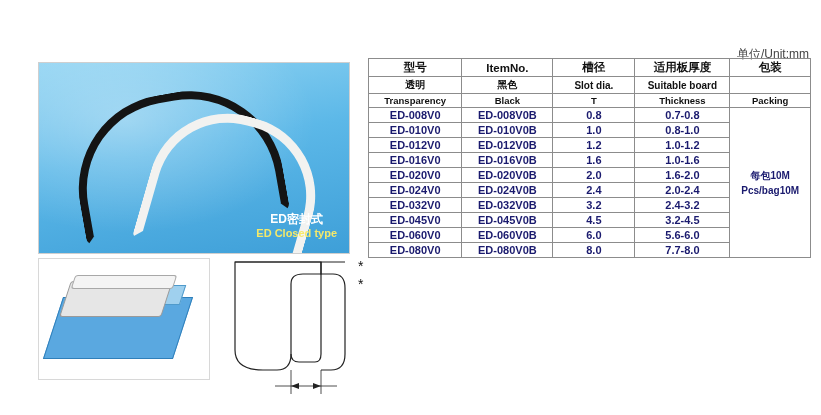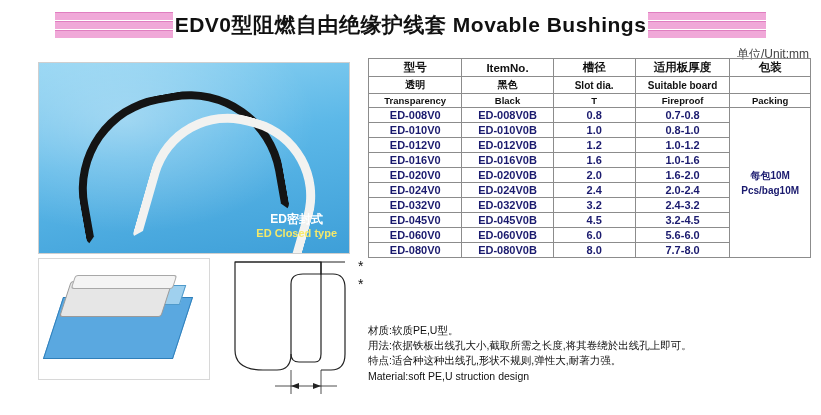--- a/index.html
+++ b/index.html
@@ -142,33 +142,20 @@
     line-height:1.05;
   }
   .badge .cn{font-size:9.5px;color:#ffffff;font-weight:bold;}
   .badge .en{font-size:9.5px;color:#ffff3a;font-weight:bold;}
 </style>
 </head>
 <body>
 
 <div class="page">
 
-  <div class="header">
-    <div class="hdr-bar-left">
-      <div class="seg s1"></div>
-        <div class="seg s2"></div>
-        <div class="seg s3"></div>
-    </div>
-    <div class="hdr-bar-right">
-      <div class="seg s1"></div>
-        <div class="seg s2"></div>
-        <div class="seg s3"></div>
-    </div>
-    <div class="hdr-title">EDV0型阻燃自由绝缘护线套 Movable Bushings</div>
-  </div>
   <div class="unit-line">单位/Unit:mm</div>
 
   <div class="photo">
     <div class="sheen"></div>
     <div class="bushing-black"></div>
     <div class="bushing-white"></div>
     <div class="photo-cap">
       <div class="cn">ED密封式</div>
       <div class="en">ED Closed type</div>
     </div>
@@ -209,21 +196,21 @@
           <th class="th-sub">透明</th>
           <th class="th-sub">黑色</th>
           <th class="th-sub">Slot dia.</th>
           <th class="th-sub">Suitable board</th>
           <th class="th-sub"></th>
         </tr>
         <tr>
           <th class="th-sub-en">Transparency</th>
           <th class="th-sub-en">Black</th>
           <th class="th-sub-en">T</th>
-          <th class="th-sub-en">Fireproof</th>
+          <th class="th-sub-en">Thickness</th>
           <th class="th-sub-en">Packing</th>
         </tr>
       </thead>
       <tbody>
         <tr>
           <td class="code">ED-008V0</td>
           <td class="code">ED-008V0B</td>
           <td class="num">0.8</td>
           <td class="num">0.7-0.8</td>
           <td class="pack" rowspan="10">
@@ -287,21 +274,15 @@
         </tr>
       </tbody>
     </table>
   </div>
 
   <div class="star-col">
     <div class="star-item" style="top:200px;">*</div>
     <div class="star-item" style="top:218px;">*</div>
   </div>
 
-  <div class="notes">
-    <div>材质:软质PE,U型。</div>
-    <div>用法:依据铁板出线孔大小,截取所需之长度,将其卷绕於出线孔上即可。</div>
-    <div>特点:适合种这种出线孔,形状不规则,弹性大,耐著力强。</div>
-    <div>Material:soft PE,U struction design</div>
-  </div>
 
 
 </div>
 
 </body></html>

